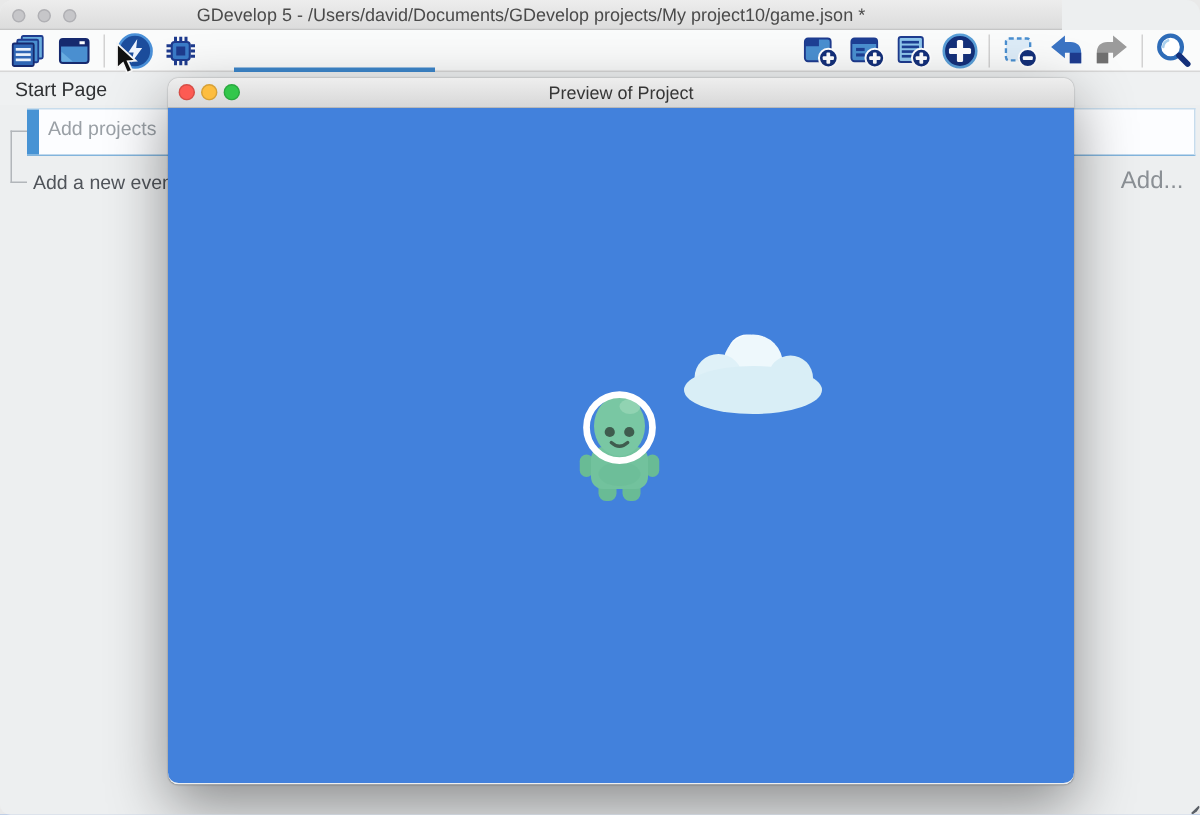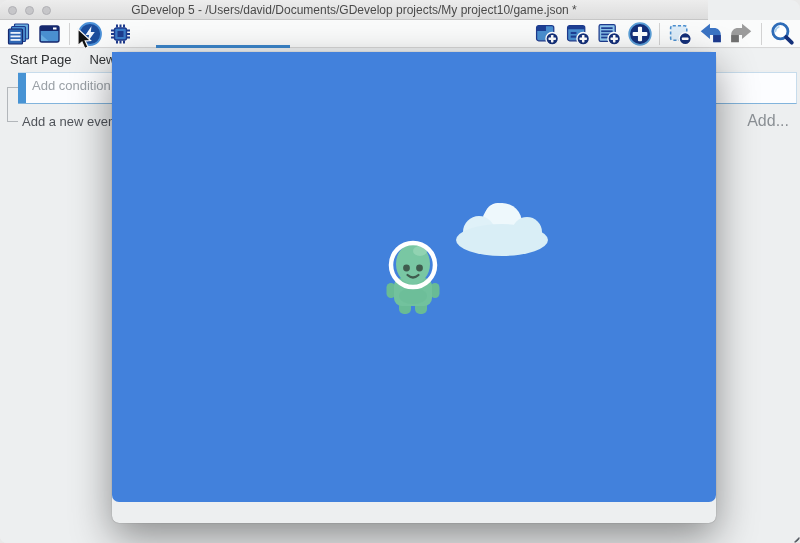--- a/index.html
+++ b/index.html
@@ -19,21 +19,21 @@
   .toolbar { position:absolute; left:0; top:20px; width:800px; height:28px; background:#fafbfb;
              border-bottom:1px solid #d7d7d7; display:flex; align-items:center; padding:0 3px; }
   .tbtn { width:27px; height:26px; display:flex; align-items:center; justify-content:center; margin:0 2px; }
   .tsep { width:1px; height:22px; background:#d2d2d2; margin:0 4px; }
   .tspacer { flex:1; }
   .cursor-overlay { position:absolute; left:76px; top:28px; width:17px; height:24px; z-index:30; }
 
   
   .tab-indicator { position:absolute; left:156px; top:45px; width:134px; height:3px; background:#3c86cb; z-index:3; }
   .tabbar { position:absolute; left:0; top:49px; width:800px; height:21px; background:#eff1f2; display:flex; align-items:center; }
-  .tab { font-size:13px; color:#2f3133; padding:0 0; height:21px; display:flex; align-items:center; white-space:nowrap; }
+  .tab { font-size:13px; color:#2f3133; padding:0 30px; height:21px; display:flex; align-items:center; white-space:nowrap; }
   .tab.t1 { padding-left:10px; }
   .tab.t2 { padding-left:18px; }
 
   
   .events { position:absolute; left:0; top:70px; width:800px; height:473px; background:#edeff0; }
   .event-row { position:absolute; left:18px; top:2px; width:779px; height:32px; background:#fcfdff;
                border-top:1px solid #c7dcec; border-bottom:1px solid #82b4dc; border-right:1px solid #c7dcec;
                display:flex; }
   .event-strip { width:8px; height:100%; background:#4793d4; flex:none; }
   .event-cond { font-size:13px; color:#9aa0a6; padding:5px 0 0 6px; }
@@ -212,30 +212,38 @@
   <div class="tab-indicator"></div>
 
   <div class="tabbar">
     <div class="tab t1">Start Page</div>
     <div class="tab t2">New sc</div>
   </div>
 
   <div class="events">
     <div class="event-row">
       <div class="event-strip"></div>
-      <div class="event-cond">Add condition</div>
+      <div class="event-cond">Add projects</div>
     </div>
     <div class="tree-bracket"></div>
     <div class="add-row">
       <div class="add-new-event">Add a new event</div>
       <div class="add-more">Add...</div>
     </div>
   </div>
 
   <div class="preview">
+    <div class="pw-titlebar">
+      <div class="pw-lights">
+        <div class="pw-light" style="background:#fd5b53"></div>
+        <div class="pw-light" style="background:#fdbd3f"></div>
+        <div class="pw-light" style="background:#32c74b"></div>
+      </div>
+      <div class="pw-title">Preview of Project</div>
+    </div>
 
     <div class="pw-canvas" style="background: rgb(66, 129, 220);">
 
       <svg class="cloud" width="104" height="58" viewBox="0 0 104 58">
         <circle cx="48" cy="17" r="13" fill="#f8fdfe"></circle>
         <circle cx="52" cy="24" r="20" fill="#eef8fc"></circle>
         <circle cx="29" cy="33" r="16" fill="#dff1f8"></circle>
         <circle cx="77" cy="33" r="15" fill="#d9eef6"></circle>
         <ellipse cx="52" cy="41" rx="46" ry="16" fill="#d9eef6"></ellipse>
       </svg>

